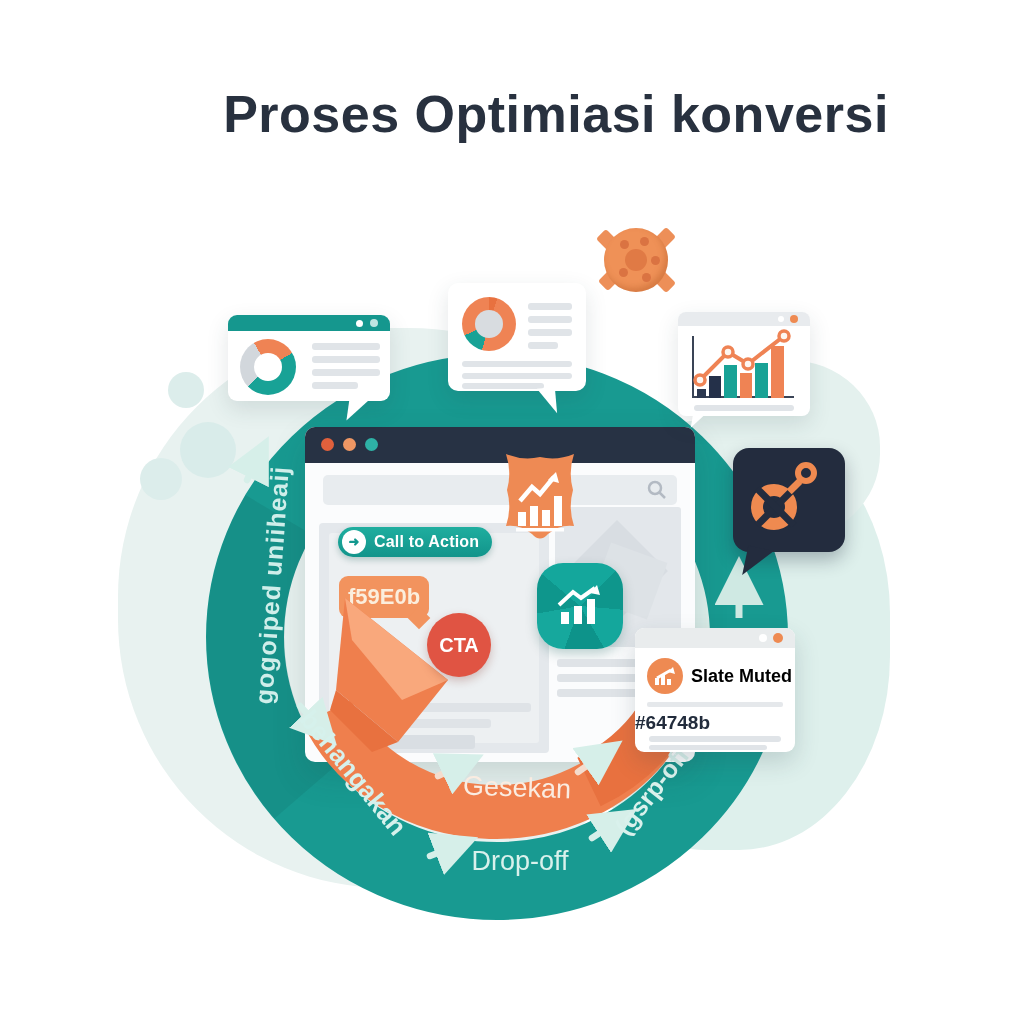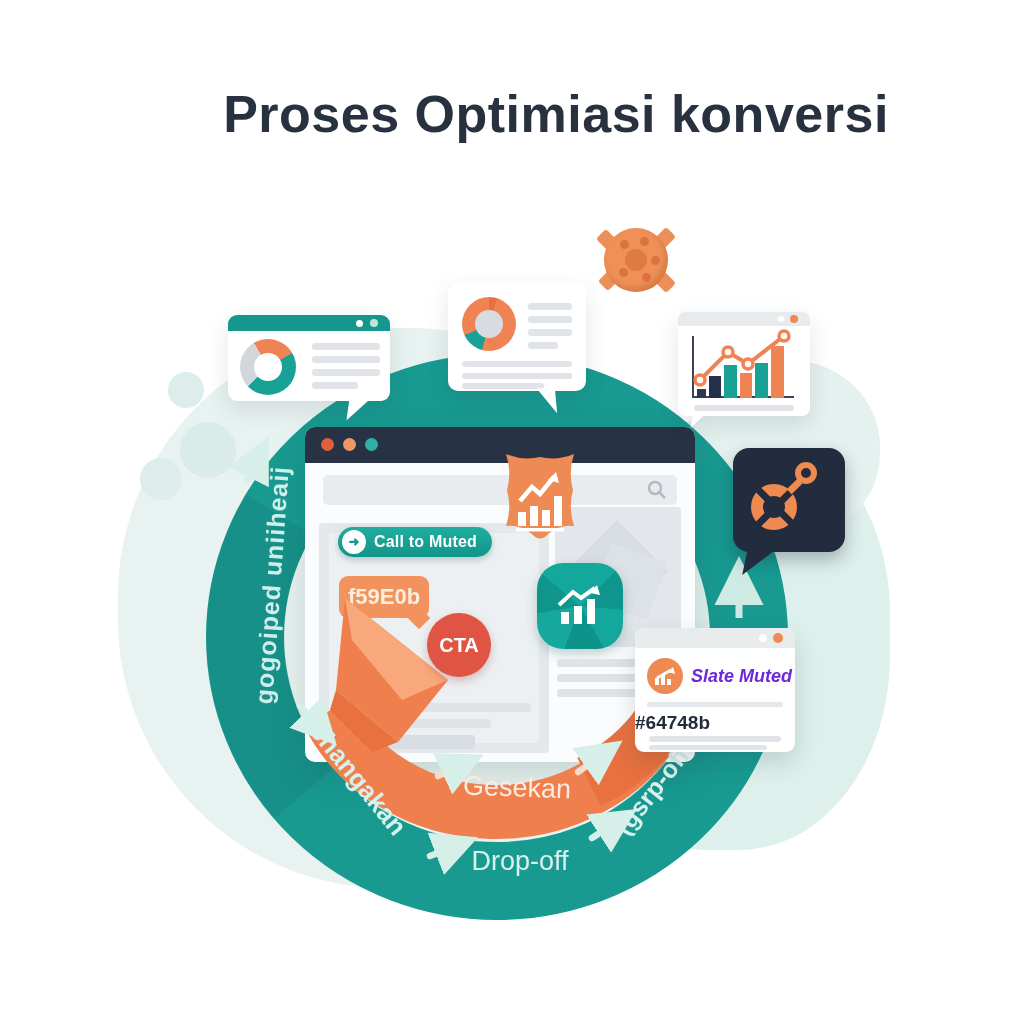--- a/index.html
+++ b/index.html
@@ -72,21 +72,21 @@
   .gear-stub{position:absolute;width:20px;height:14px;background:#ed8f58;border-radius:3px;}
   #gear-body{position:absolute;left:2px;top:2px;width:64px;height:64px;border-radius:50%;background:#ef9157;
     box-shadow:inset -3px -4px 6px rgba(170,80,30,.35);}
   .gear-dot{position:absolute;width:9px;height:9px;border-radius:50%;background:#da7342;}
   #gear-center{position:absolute;left:21px;top:21px;width:22px;height:22px;border-radius:50%;background:#e07a45;}
   
   #slate-card{position:absolute;left:635px;top:628px;width:160px;height:124px;background:#ffffff;border-radius:9px;
     box-shadow:0 10px 24px rgba(40,60,70,.18);z-index:9;}
   #slate-header{position:absolute;left:0;top:0;width:160px;height:20px;background:#e9eced;border-radius:9px 9px 0 0;}
   #slate-icon{position:absolute;left:12px;top:30px;width:36px;height:36px;border-radius:50%;background:#ee8a52;}
-  #slate-name{position:absolute;left:56px;top:38px;font-size:18px;font-weight:bold;color:#6d28d9;font-style:italic;}
+  #slate-name{position:absolute;left:56px;top:38px;font-size:18px;font-weight:bold;color:#000000;}
   #slate-div{position:absolute;left:12px;top:74px;width:136px;height:5px;background:#e5e8eb;border-radius:2px;}
   #slate-hex{position:absolute;left:0;top:84px;width:160px;text-align:left;font-size:19px;font-weight:bold;color:#222c3c;}
   
   .bar{position:absolute;bottom:2px;}
 </style>
 </head>
 <body>
 
 <div id="stage">
 
@@ -117,21 +117,21 @@
       </svg>
     </div>
     <div id="left-panel">
       <div id="left-panel-inner"></div>
       <div class="gline" style="left:12px;top:180px;width:200px;height:9px;"></div>
       <div class="gline" style="left:12px;top:196px;width:160px;height:9px;"></div>
       <div class="gline" style="left:26px;top:212px;width:130px;height:14px;background:#d9dee3;"></div>
     </div>
     <div id="cta-pill">
       <div class="ic">➜</div>
-      <div class="lbl">Call to Muted</div>
+      <div class="lbl">Call to Action</div>
     </div>
     <div id="color-tag">
       <span>f59E0b</span>
       <div class="tail"></div>
     </div>
     <div id="right-panel">
       <div class="pinwheel" style="left:26px;top:28px;width:72px;height:72px;transform:rotate(45deg);"></div>
       <div class="pinwheel" style="left:44px;top:44px;width:60px;height:60px;transform:rotate(20deg);background:#dde2e6;"></div>
     </div>
     <div id="squircle">

